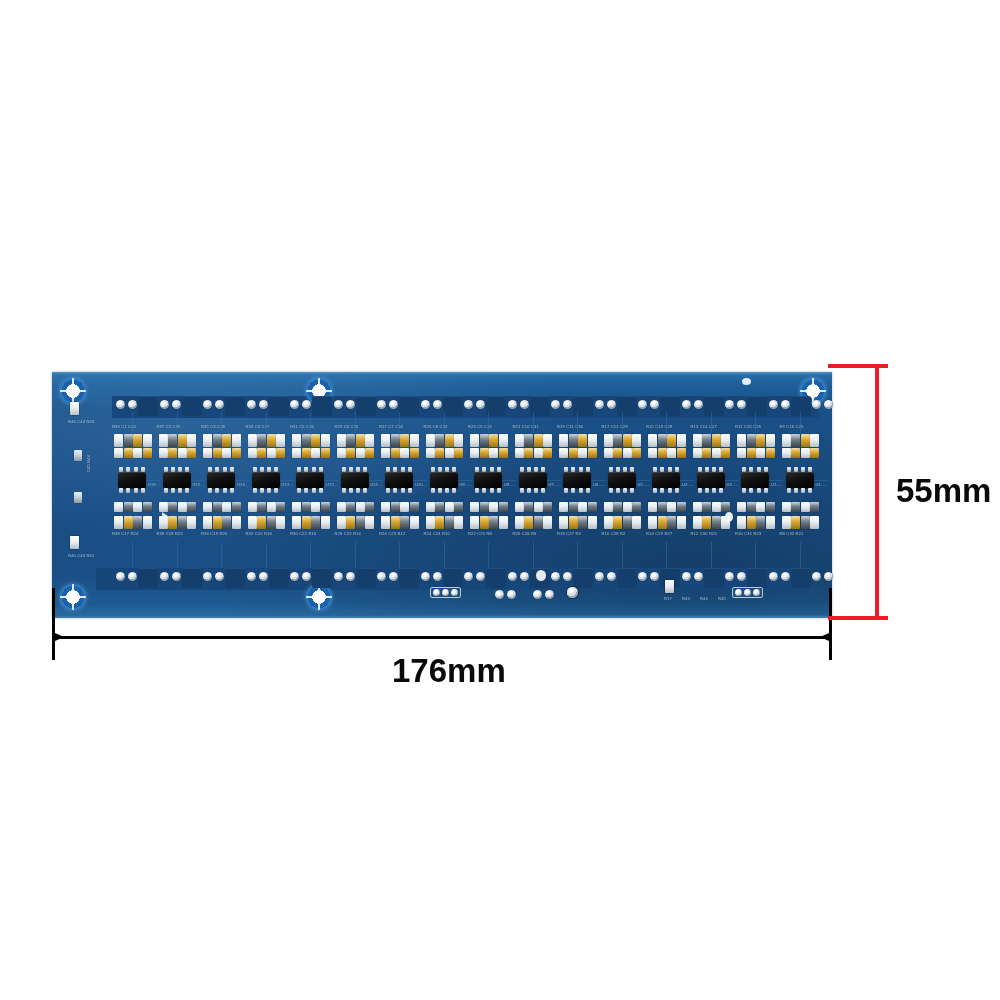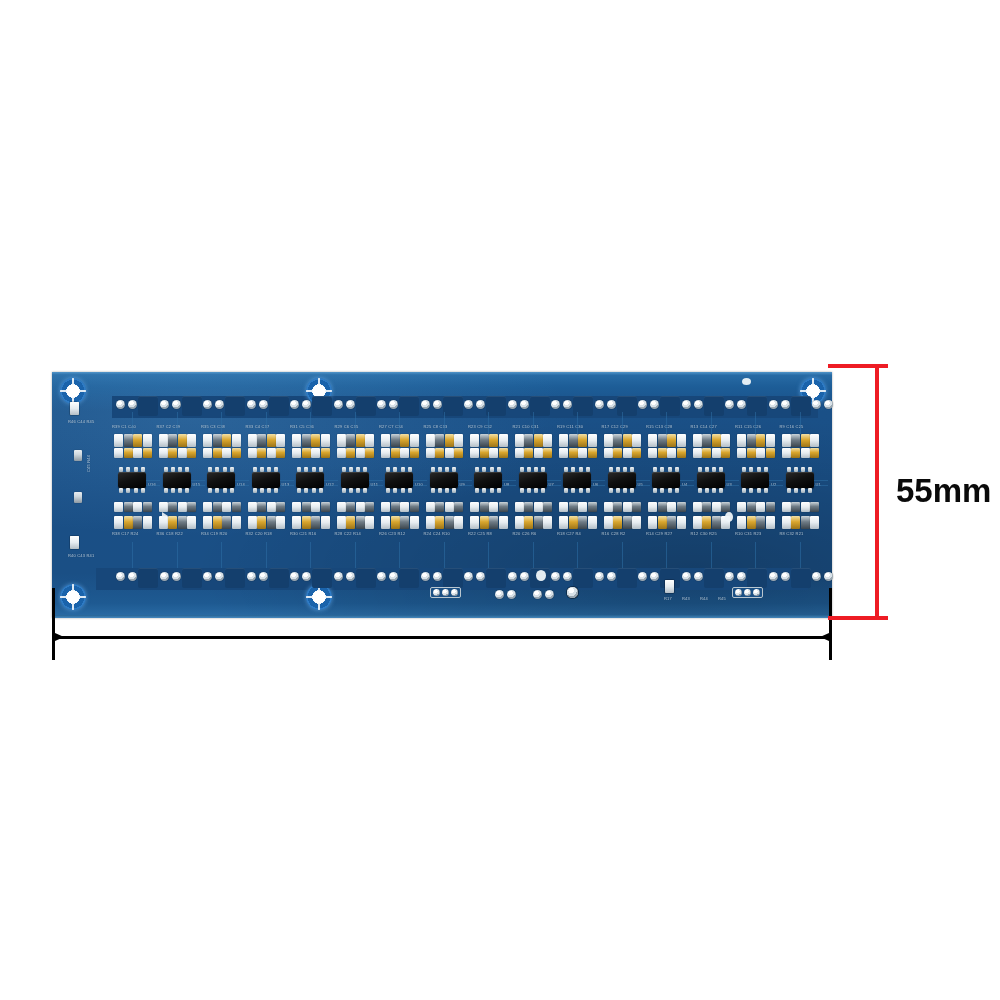--- a/index.html
+++ b/index.html
@@ -885,19 +885,20 @@
     <div class="blob" style="left:673px;top:140px;width:8px;height:10px;"></div>
     <div class="tri" style="left:110px;top:140px;"></div>
   </div>
 
   <div class="dimline" style="left:52px; top:588px; width:3px; height:72px;"></div>
   <div class="dimline" style="left:829px;top:588px; width:3px; height:72px;"></div>
 
   <div class="dimline" style="left:52px; top:636px; width:780px; height:3px;"></div>
   <div class="arrowR" style="left:55px; top:633px;"></div>
   <div class="arrowL" style="left:820px;top:633px;"></div>
+  <div class="dimtext" style="left:392px;top:652px;font-size:33px;">176mm</div>
 
   <div class="dimline red" style="left:828px;top:364px;width:60px;height:4px;"></div>
   <div class="dimline red" style="left:828px;top:616px;width:60px;height:4px;"></div>
   <div class="dimline red" style="left:875px;top:364px;width:4px;height:256px;"></div>
   <div class="dimtext" style="left:896px;top:472px;font-size:33px;">55mm</div>
 
 </div>
 
 </body></html>

